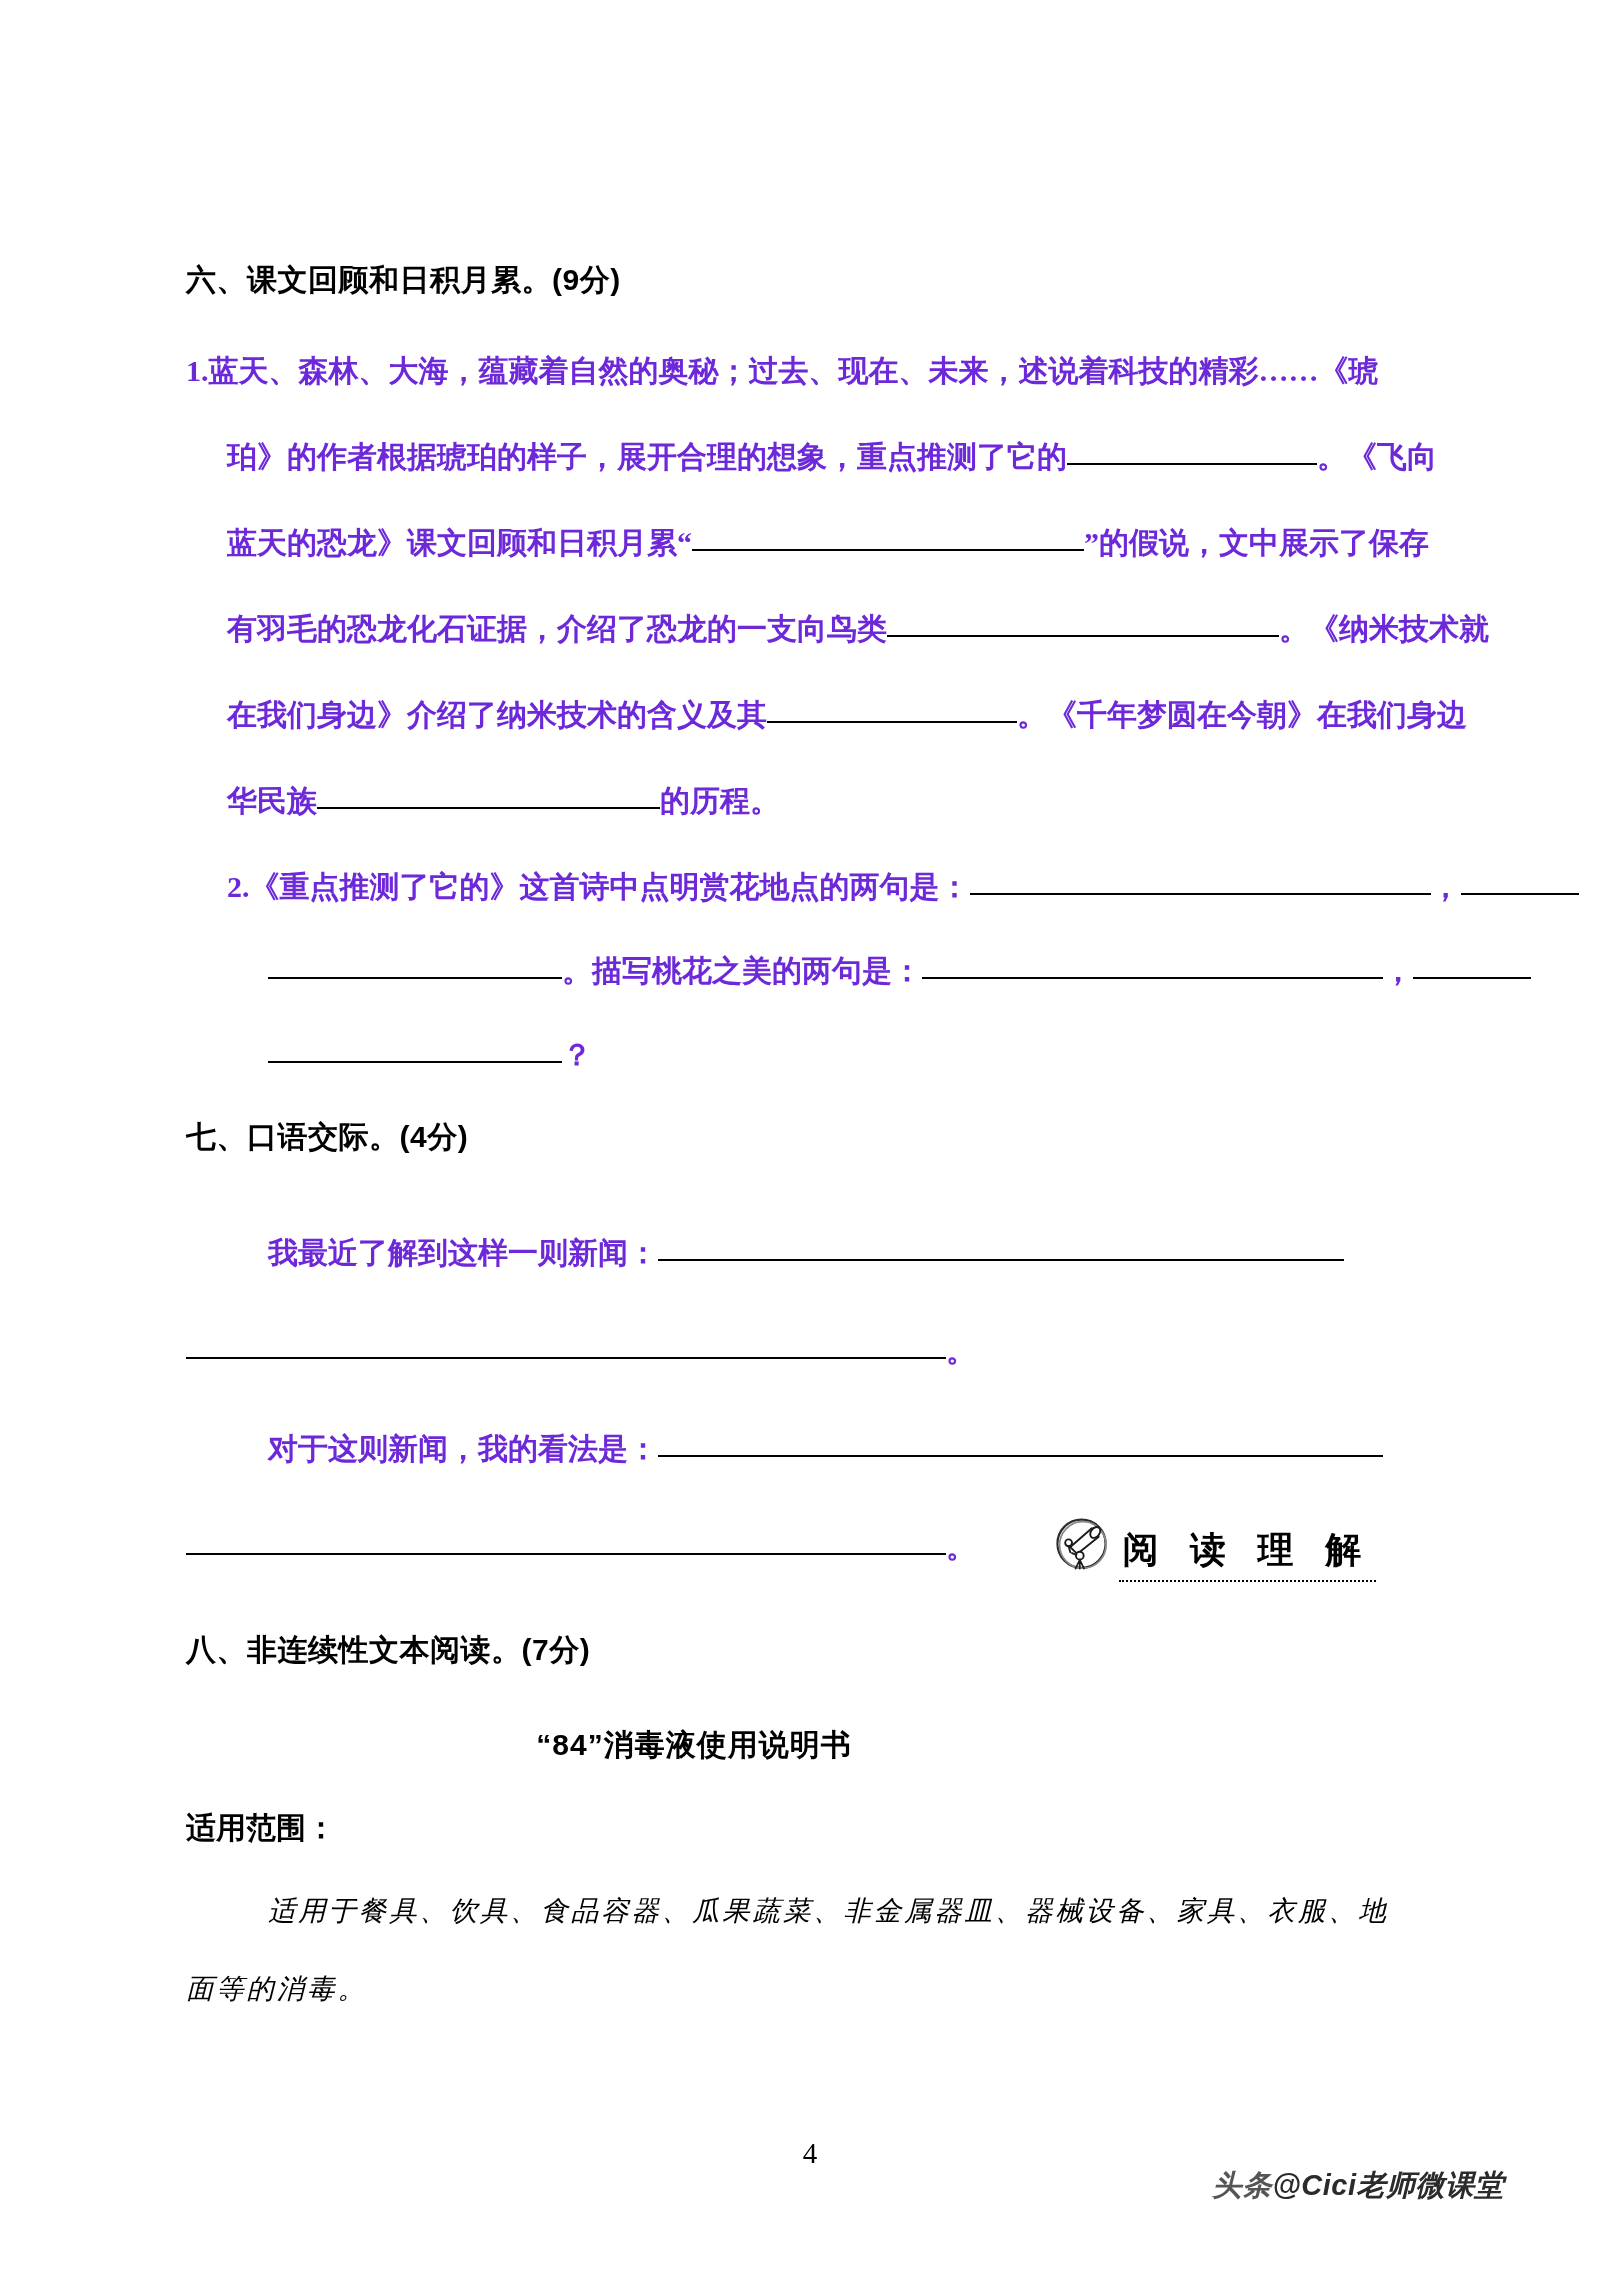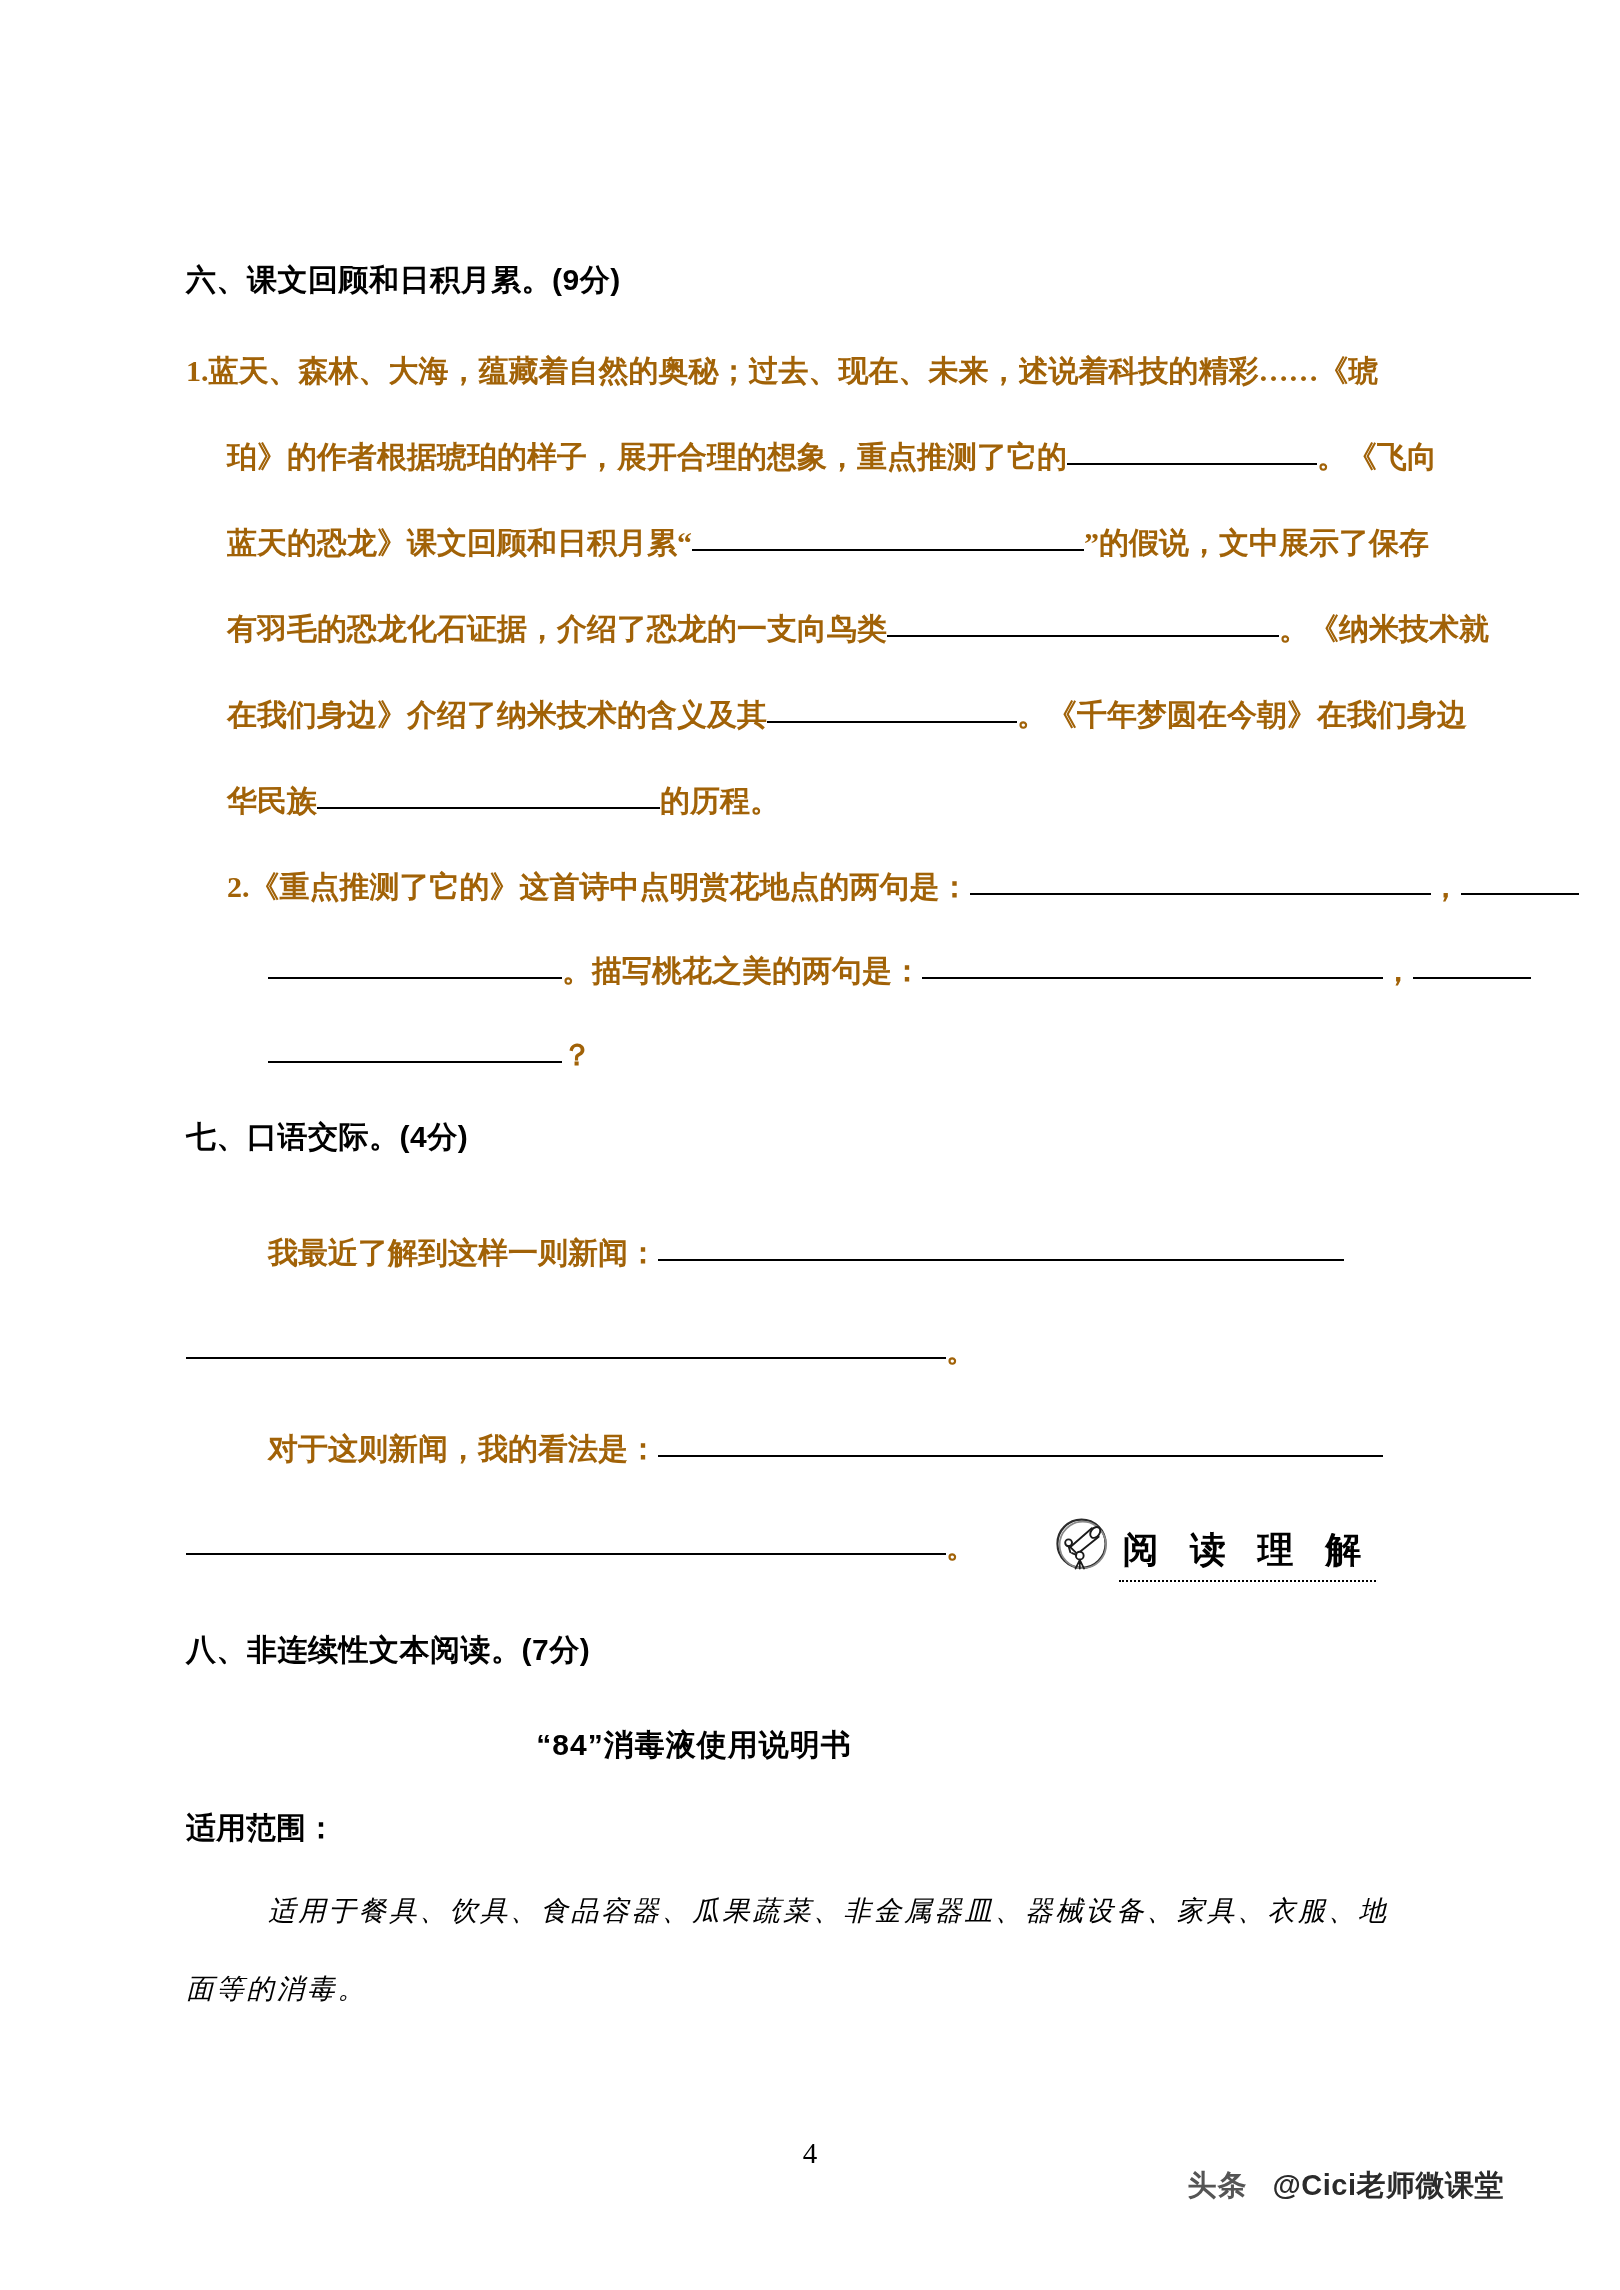--- a/index.html
+++ b/index.html
@@ -40,21 +40,21 @@
     color: #000;
     margin: 0;
     white-space: nowrap;
   }
 
   .para {
     font-family: "Liberation Serif", "DejaVu Serif", serif;
     font-weight: 700;
     font-size: 30px;
     line-height: 86px;
-    color: #a16207;
+    color: #6d28d9;
     margin: 0;
   }
 
   .para .ln {
     display: block;
     white-space: nowrap;
   }
 
   .indent-1 { padding-left: 41px; }
   .indent-2 { padding-left: 82px; }
@@ -159,22 +159,23 @@
     font-family: "Liberation Serif", "DejaVu Serif", serif;
     font-size: 29px;
     color: #000;
   }
 
   .watermark {
     position: absolute;
     right: 116px;
     display: flex;
     align-items: center;
-    gap: 25px;
+    gap: 0;
     color: #4a4a4a;
+    font-style: italic;
   }
   .wm-logo {
     font-family: "Liberation Sans", "DejaVu Sans", sans-serif;
     font-weight: 700;
     font-size: 29px;
     color: #555;
     letter-spacing: 1px;
   }
   .wm-text {
     font-family: "Liberation Sans", "DejaVu Sans", sans-serif;

